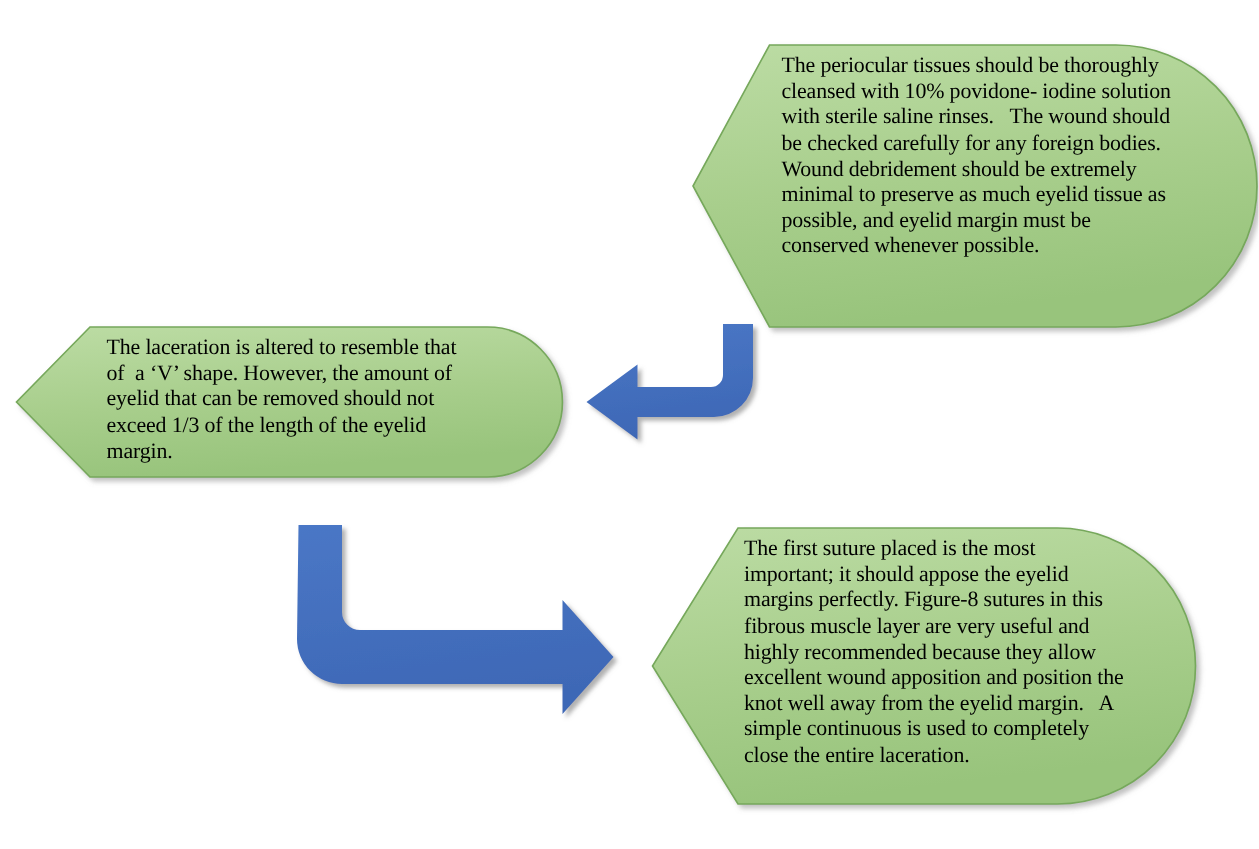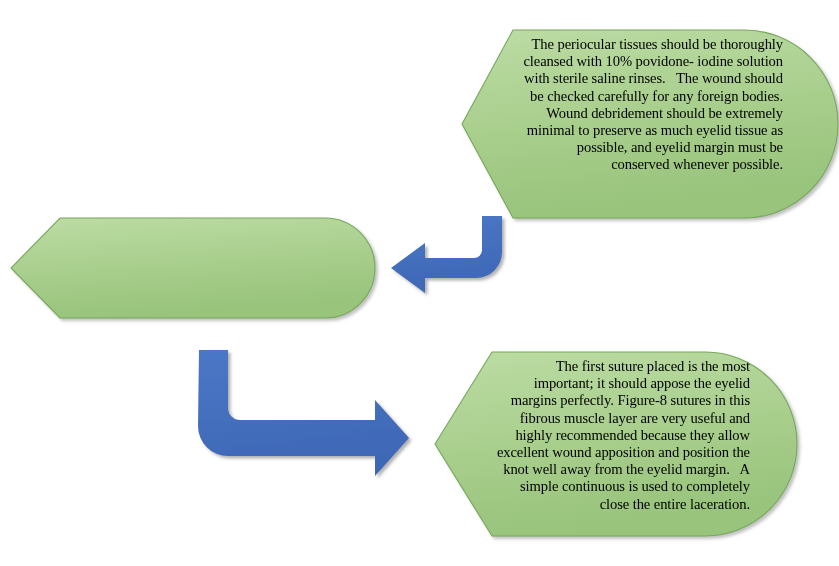--- a/index.html
+++ b/index.html
@@ -34,21 +34,21 @@
   }
 
   .node-text {
     position: absolute;
     color: #000000;
     font-family: "Liberation Serif", "DejaVu Serif", serif;
     font-size: 14.6px;
     line-height: 17.2px;
     letter-spacing: -0.1px;
     white-space: pre-wrap;
-    text-align: right;
+    text-align: left;
   }
 
   
   #node-prep-text {
     left: 521px;
     top: 36px;
     width: 262px;
   }
 
   
@@ -143,16 +143,17 @@
                L 375 476
                L 375 456
                L 228 456
                A 30 30 0 0 1 198 426
                Z" fill="url(#blueGrad)" stroke="none"></path>
     </g>
   </svg>
 
   <div class="node-text" id="node-prep-text">The periocular tissues should be thoroughly cleansed with 10% povidone- iodine solution with sterile saline rinses.   The wound should be checked carefully for any foreign bodies. Wound debridement should be extremely minimal to preserve as much eyelid tissue as possible, and eyelid margin must be conserved whenever possible.</div>
 
+  <div class="node-text" id="node-vshape-text">The laceration is altered to resemble that of  a ‘V’ shape. However, the amount of eyelid that can be removed should not exceed 1/3 of the length of the eyelid margin.</div>
 
   <div class="node-text" id="node-suture-text">The first suture placed is the most important; it should appose the eyelid margins perfectly. Figure-8 sutures in this fibrous muscle layer are very useful and highly recommended because they allow excellent wound apposition and position the knot well away from the eyelid margin.   A simple continuous is used to completely close the entire laceration.</div>
 
 </div>
 
 </body></html>

